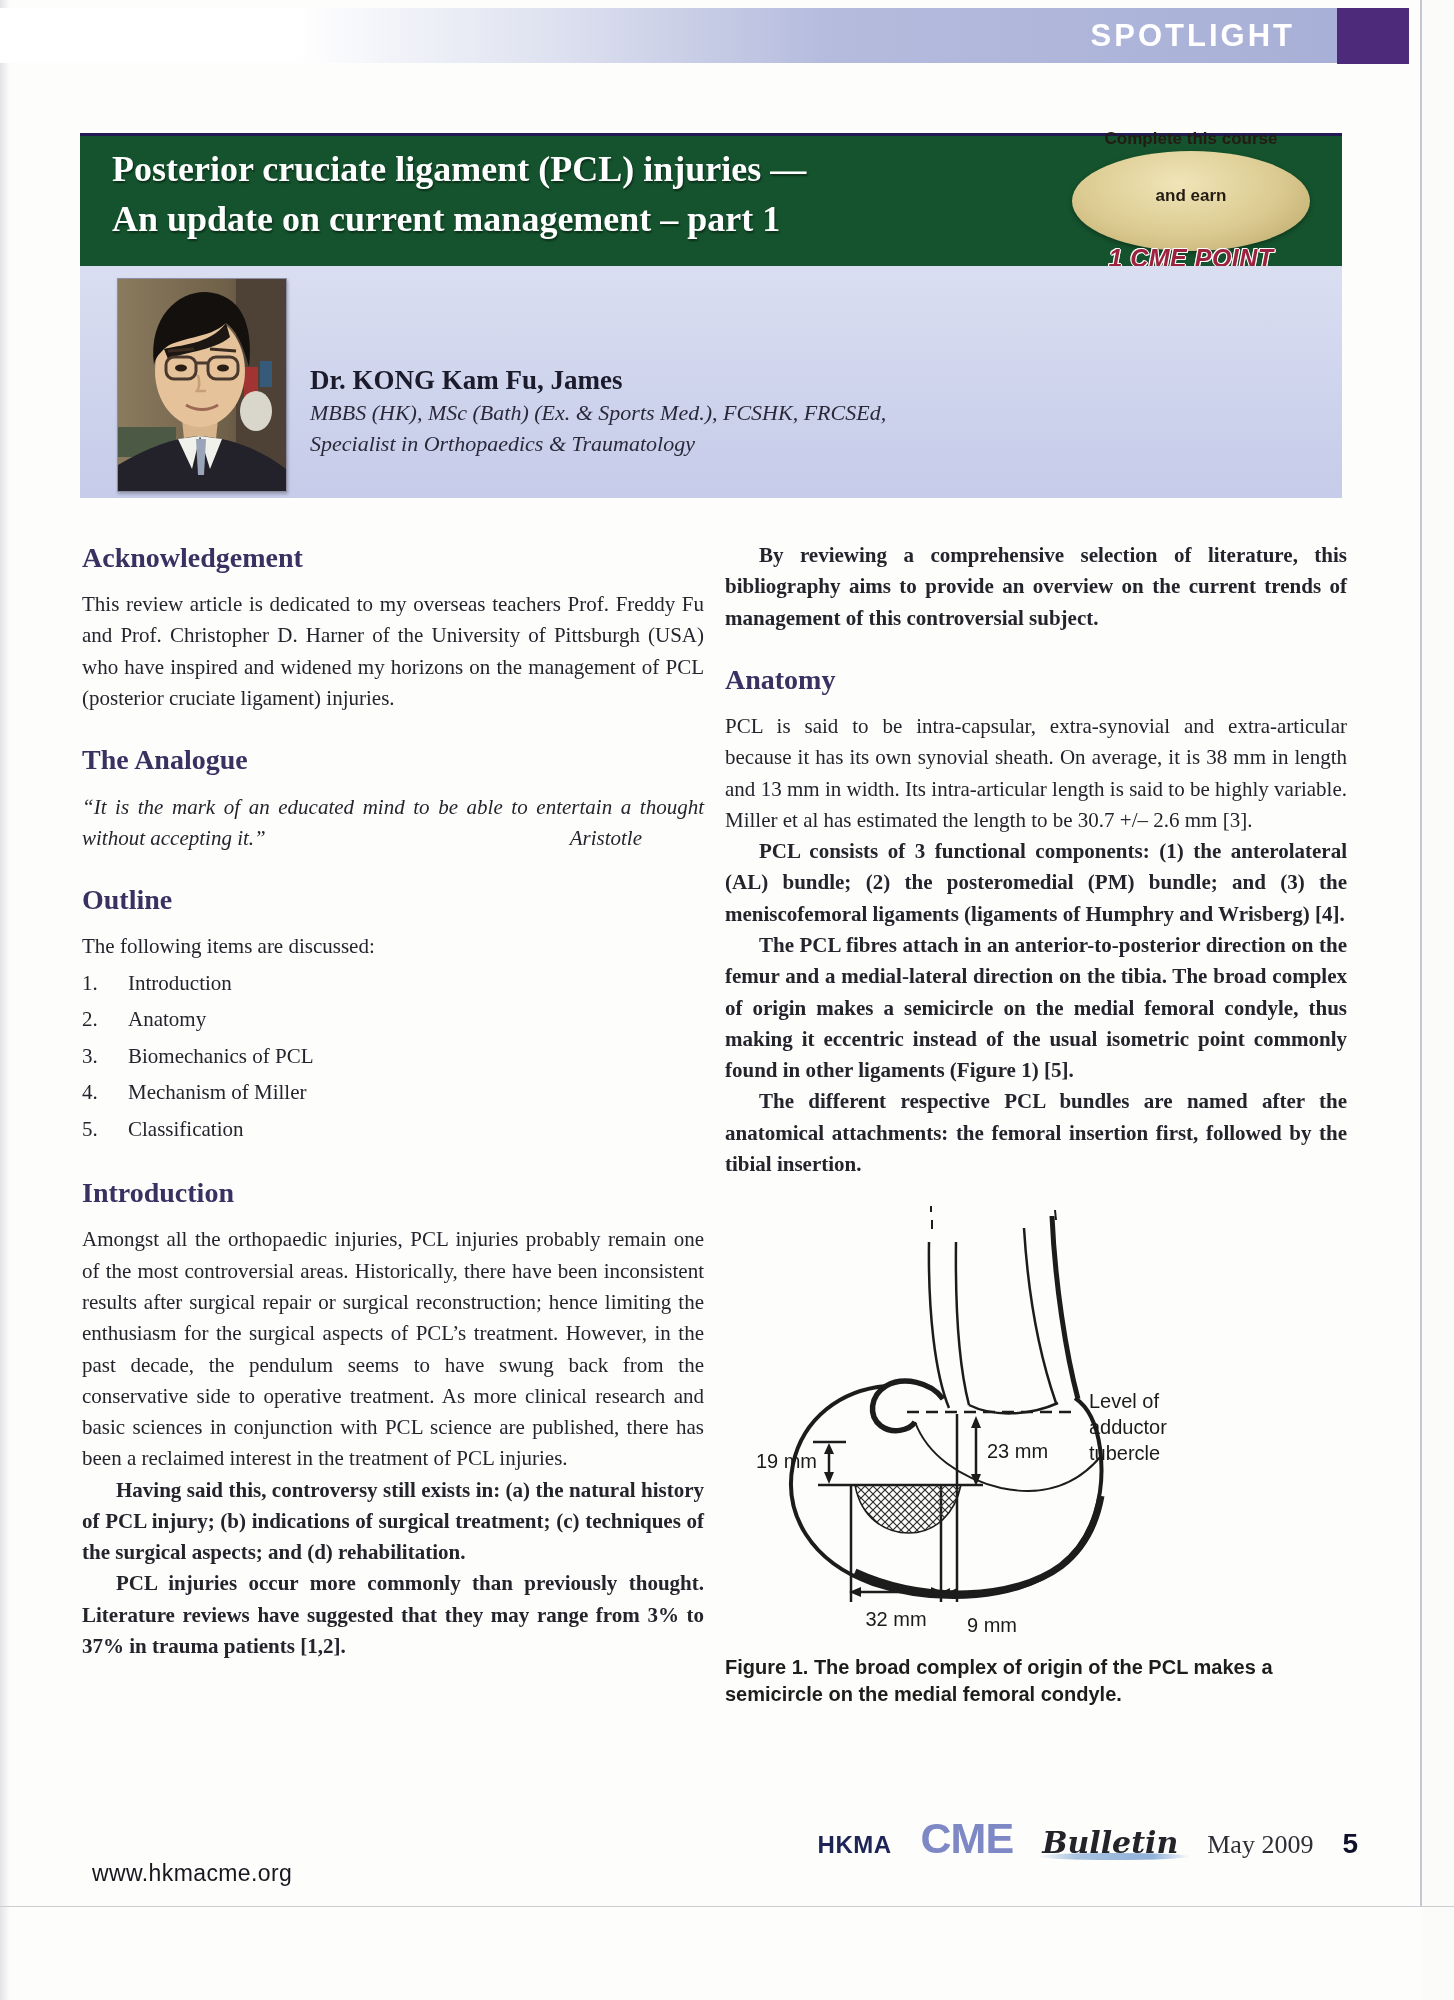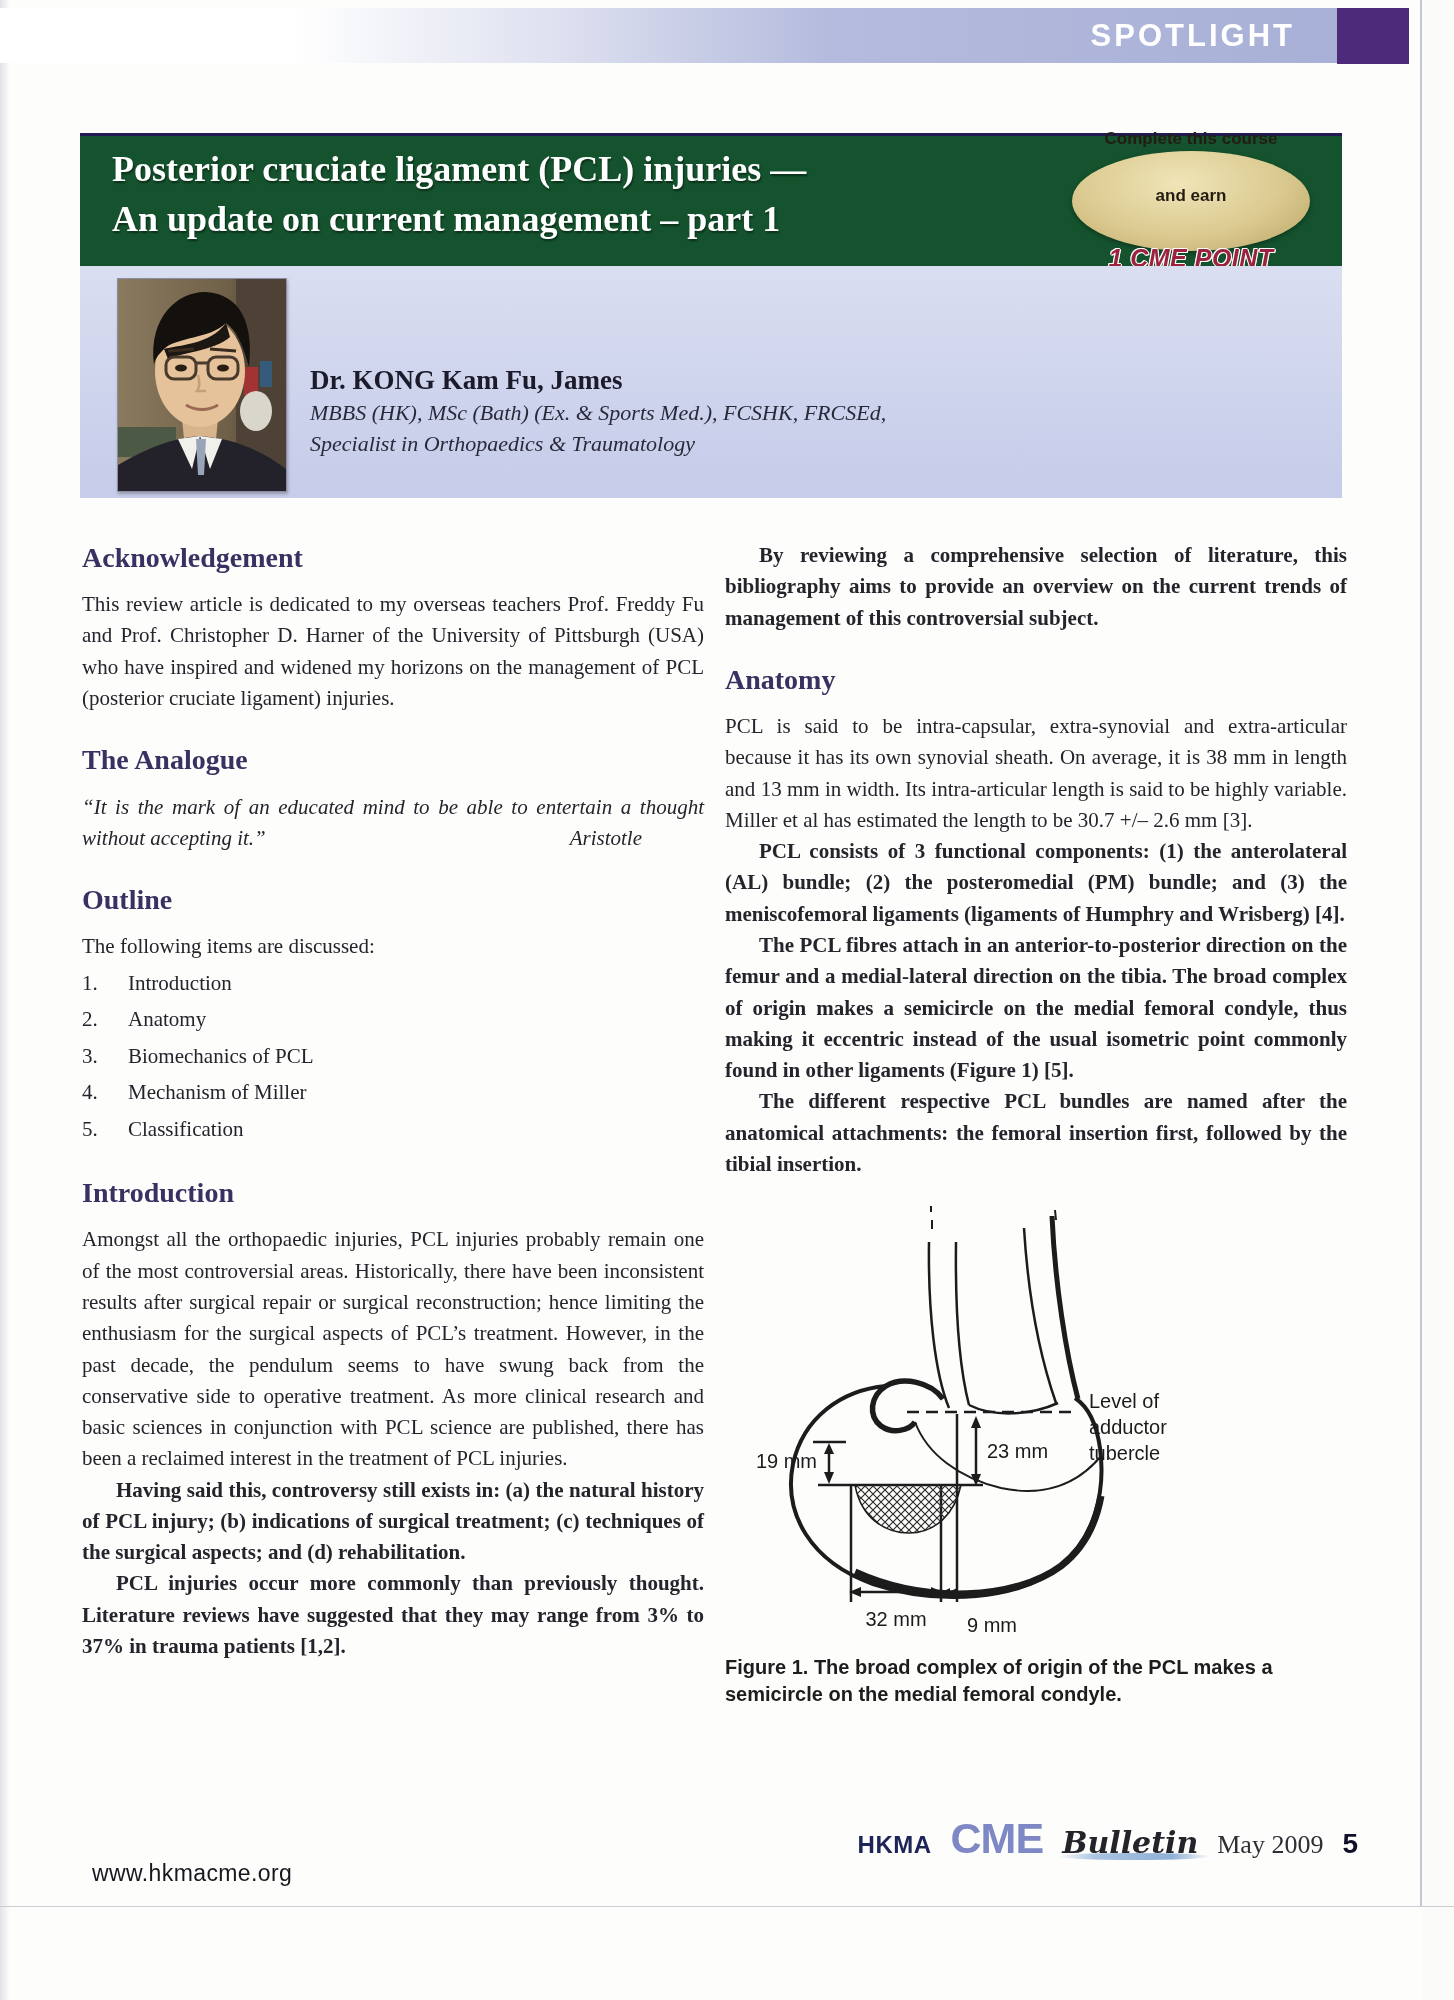--- a/index.html
+++ b/index.html
@@ -57,21 +57,21 @@
 
   
   figure{margin:22px 0 0 0;}
   .fig-svg{display:block;width:565px;height:440px;}
   .fig-svg text{font-family:"Liberation Sans",sans-serif;font-size:20px;fill:#1b1b1b;}
   figcaption{font:700 20px/1.35 "Liberation Sans",sans-serif;color:#1d1d1d;margin-top:12px;text-align:left;width:605px;}
 
   
   .footer-left{position:absolute;left:92px;top:1834px;font:500 23px/1 "Liberation Sans",sans-serif;
     color:#17171f;letter-spacing:.4px;margin-top:28px;}
-  .footer-right{position:absolute;right:112px;top:1820px;display:flex;align-items:baseline;gap:19px;}
+  .footer-right{position:absolute;right:112px;top:1820px;display:flex;align-items:baseline;gap:29px;}
   .f-hkma{font:800 24px/1 "Liberation Sans",sans-serif;color:#1c2458;letter-spacing:.5px;}
   .f-cme{font:800 43px/0.85 "Liberation Sans",sans-serif;color:#7d88c4;letter-spacing:-1px;}
   .f-bulletin{font:italic 700 30px/1 "DejaVu Serif",serif;color:#23232a;position:relative;}
   .f-bulletin::after{content:"";position:absolute;left:-4px;right:-12px;bottom:-2px;height:7px;
     background:linear-gradient(90deg,transparent,#a9c3e0 25%,#8fb0d8 75%,transparent);border-radius:50%;}
   .f-date{font-family:"Liberation Serif",serif;font-size:26px;color:#2e2e36;}
   .f-page{font:800 28px/1 "Liberation Sans",sans-serif;color:#10102a;}
 </style>
 </head>
 <body>

